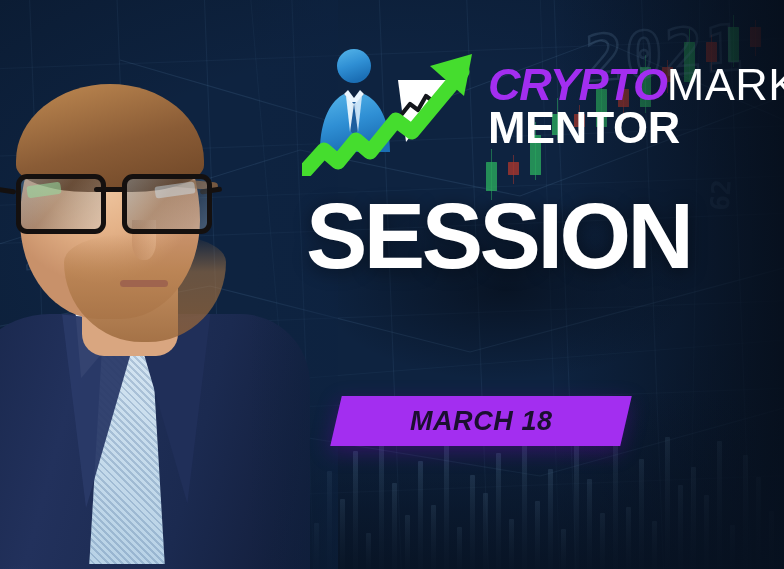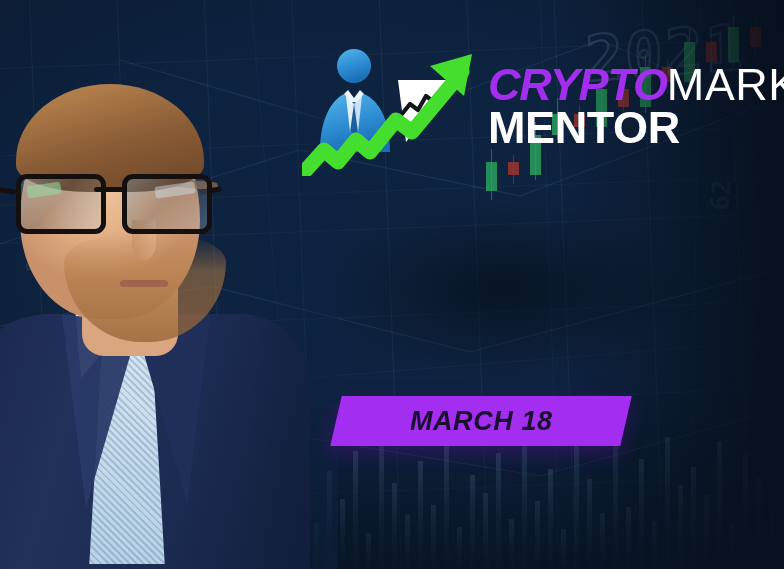--- a/index.html
+++ b/index.html
@@ -435,19 +435,20 @@
 
     <div class="logo-type">
       <div class="logo-row1">
         <span class="w-crypto">CRYPTO</span><span class="w-market">MARKET</span>
       </div>
       <div class="logo-row2">MENTOR</div>
     </div>
   </div>
 
   <div class="headline">
+    <span class="l2">SESSION</span>
   </div>
 
   <div class="date-banner">
     <span class="date-text">MARCH 18</span>
   </div>
 
 </div>
 
 </body></html>

